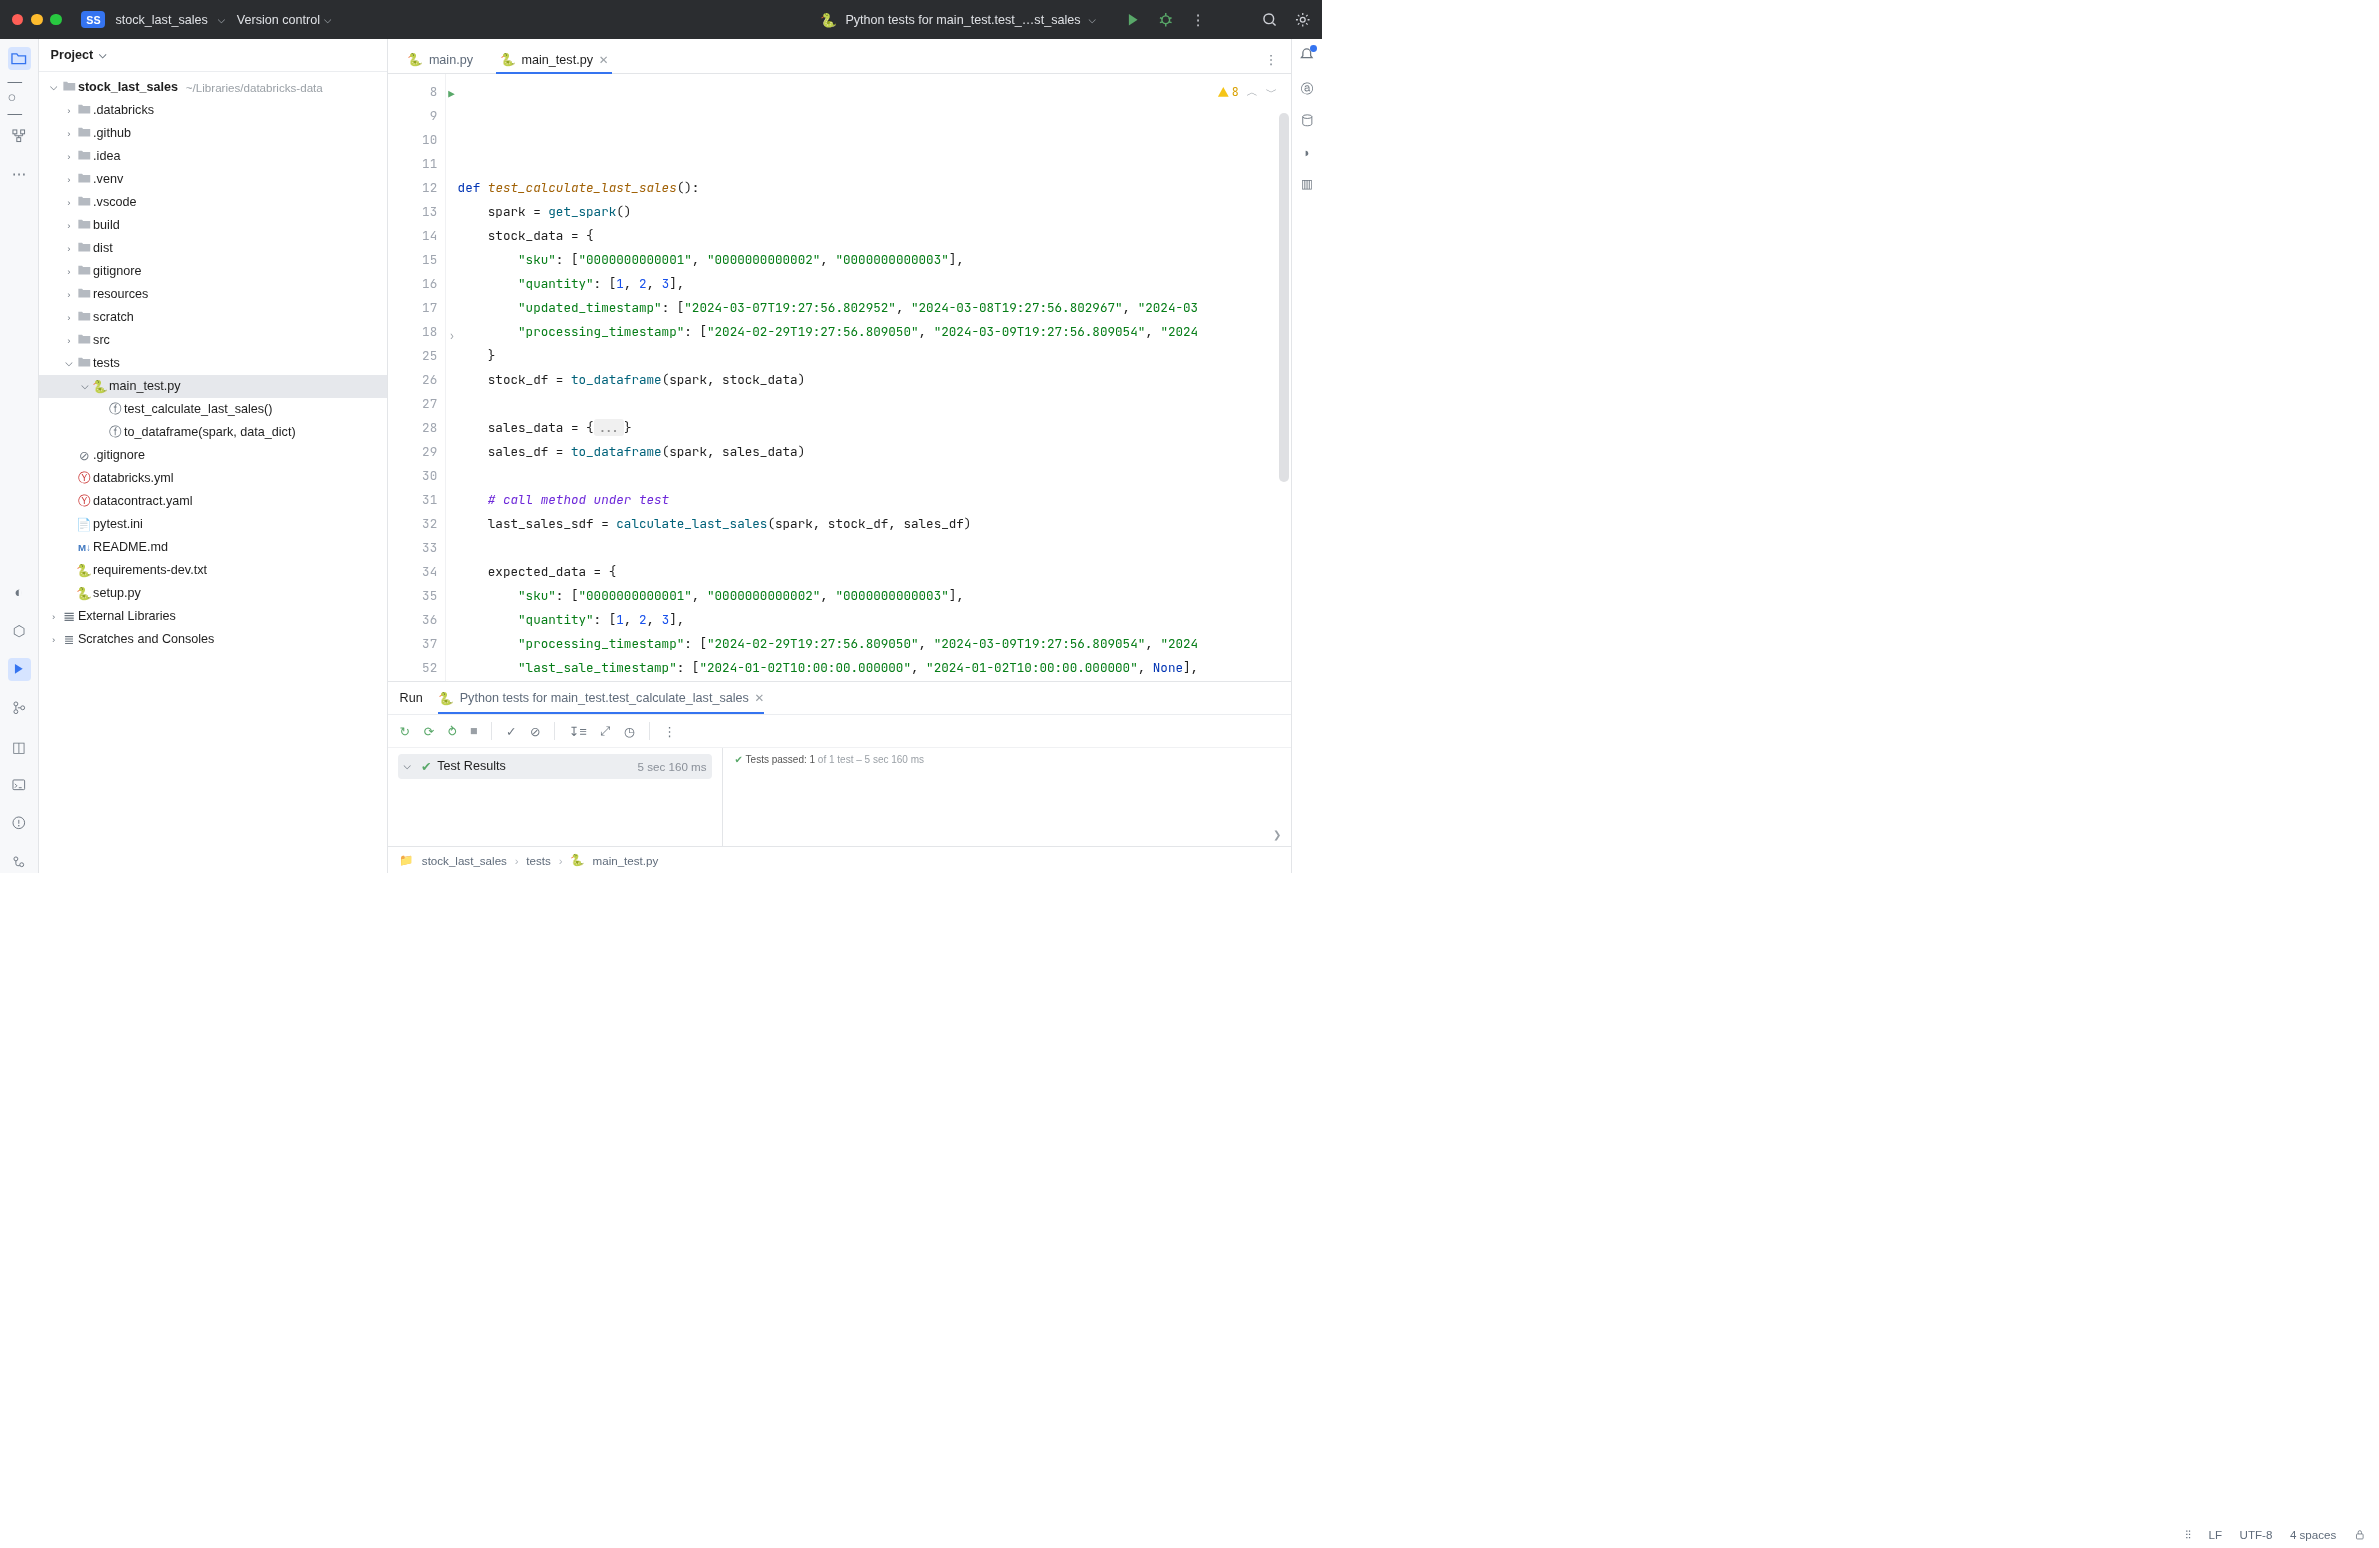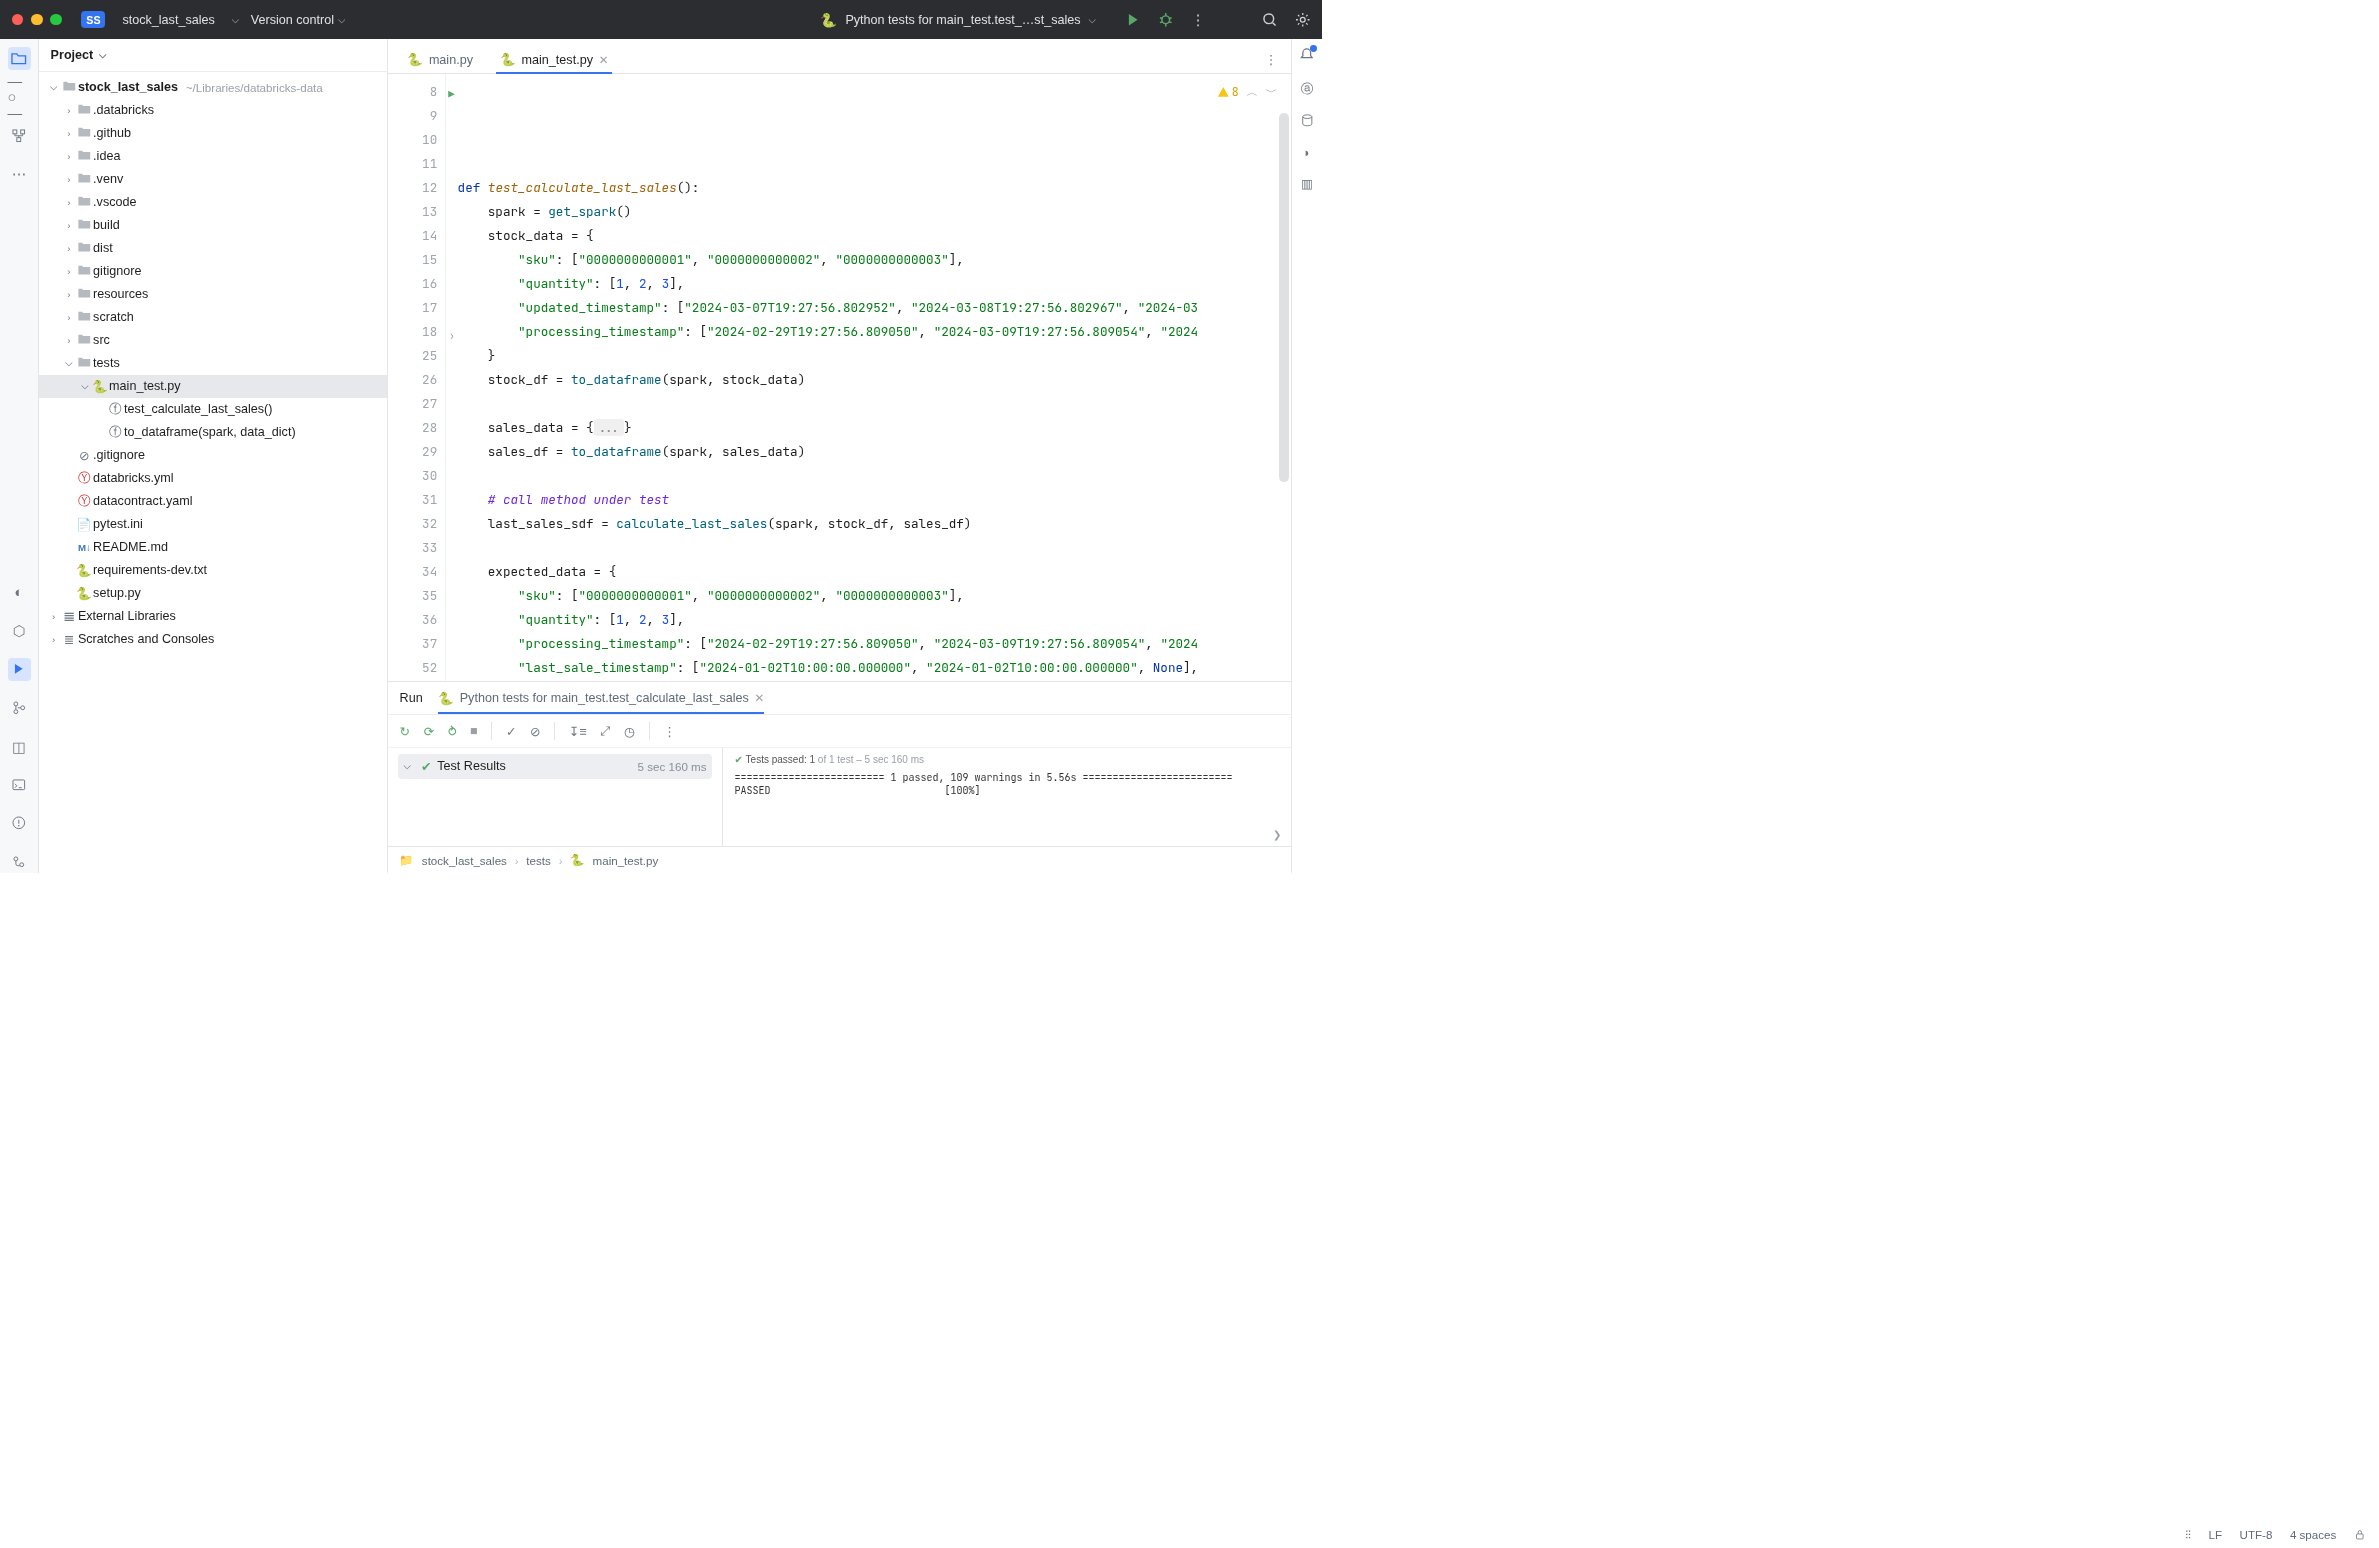--- a/index.html
+++ b/index.html
@@ -22,21 +22,21 @@
   display:flex;
   align-items:center;
   padding: 0 11.6px;
   color:#dfe1e5;
   gap:11.6px;
 }
 .traffic-lights { display:flex; gap:7.8px; margin-right:7.8px;}
 .traffic-lights span { width:11.6px; height:11.6px; border-radius:50%; display:block; }
 .tl-close{background:#ff5f57;} .tl-min{background:#febc2e;} .tl-max{background:#28c840;}
 .proj-badge { background:#3574f0; color:#fff; font-weight:600; font-size:10.7px; padding:2.9px 4.9px; border-radius:3.9px;}
-.titlebar-proj { display:flex; align-items:center; gap:17px; cursor:pointer;}
+.titlebar-proj { display:flex; align-items:center; gap:10px; cursor:pointer;}
 .titlebar-proj span.chev, .vc-menu span.chev { font-size:9.7px; color:#9aa0a6;}
 .vc-menu { color:#dfe1e5; cursor:pointer; display:flex; align-items:center; gap:3.9px;}
 .titlebar-spacer{flex:1;}
 .run-config { display:flex; align-items:center; gap:7.8px; color:#dfe1e5;}
 .run-config .py-icon { font-size:13.6px;}
 .titlebar-icons { display:flex; gap:17.5px; margin-left:17.5px;}
 .titlebar-icon { color:#ced0d6; cursor:pointer; font-size:14.6px; display:flex; align-items:center;}
 .tb-run svg { width:15.5px; height:15.5px;}
 .tb-debug svg{ width:15.5px;height:15.5px;}
 
@@ -510,22 +510,20 @@
             <span class="tr-ok">✔</span>
             <span class="tr-label">Test Results</span>
             <span class="tr-time">5 sec 160 ms</span>
           </div>
         </div>
         <div class="console">
           <div class="c-status">
             <span class="ok">✔</span>
             <span>Tests passed: 1</span><span class="light"> of 1 test – 5 sec 160 ms</span>
           </div>
-          <pre><span>========================= 1 passed, 109 warnings in 5.56s =========================</span>
-<span>PASSED                             [100%]</span></pre>
           <span class="goto">❯</span>
         </div>
       </div>
     </div>
 
     <div class="breadcrumb">
       <span>📁</span>
       <span>stock_last_sales</span>
       <span class="sep">›</span>
       <span>tests</span>

